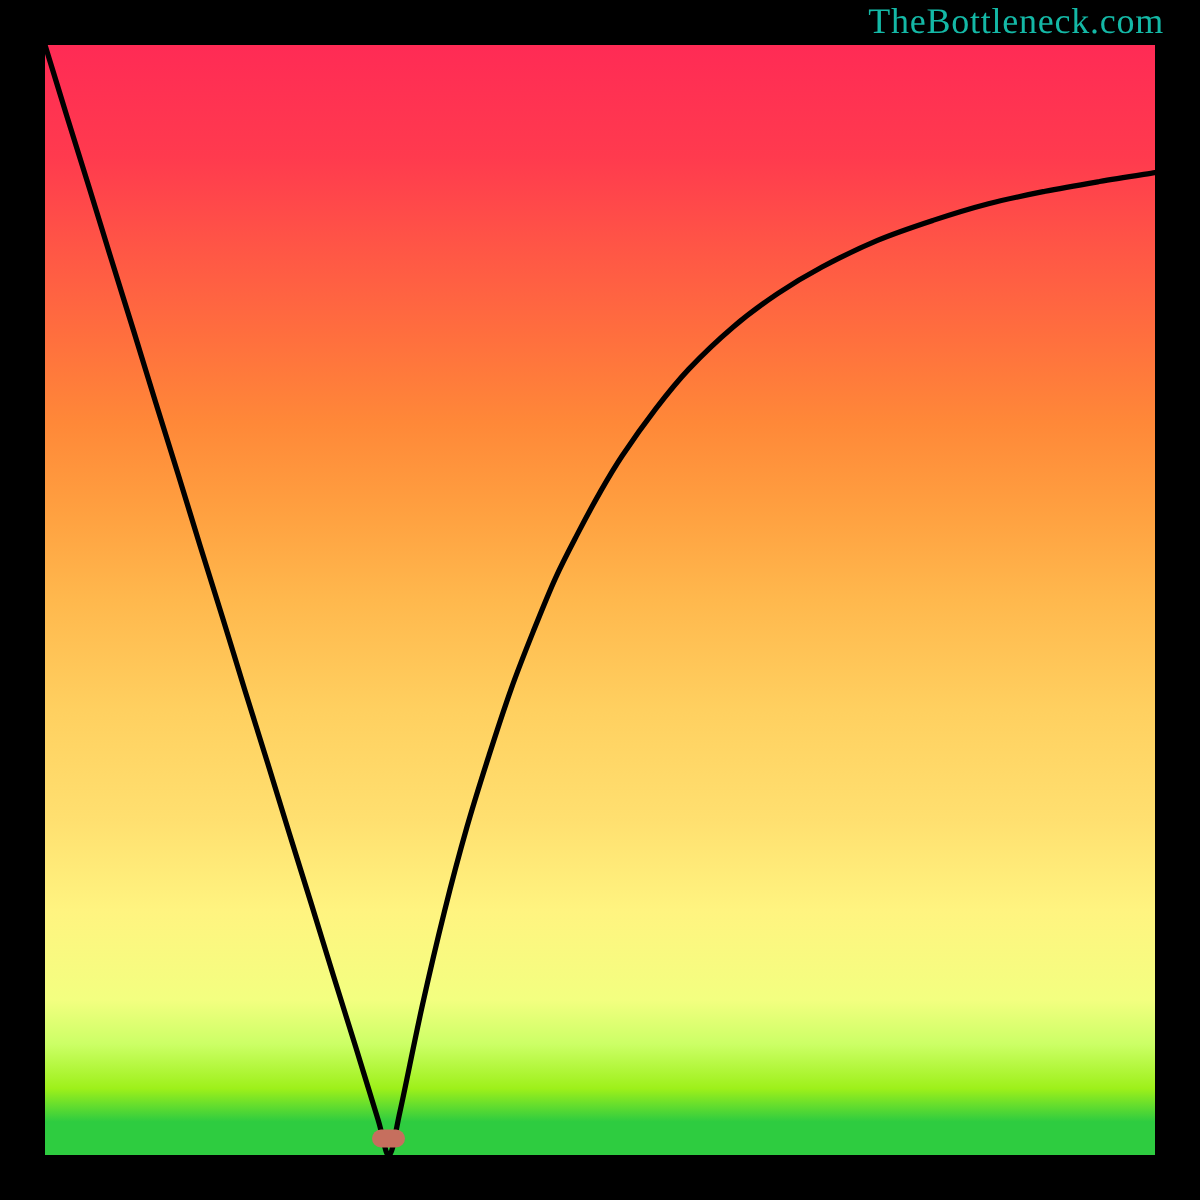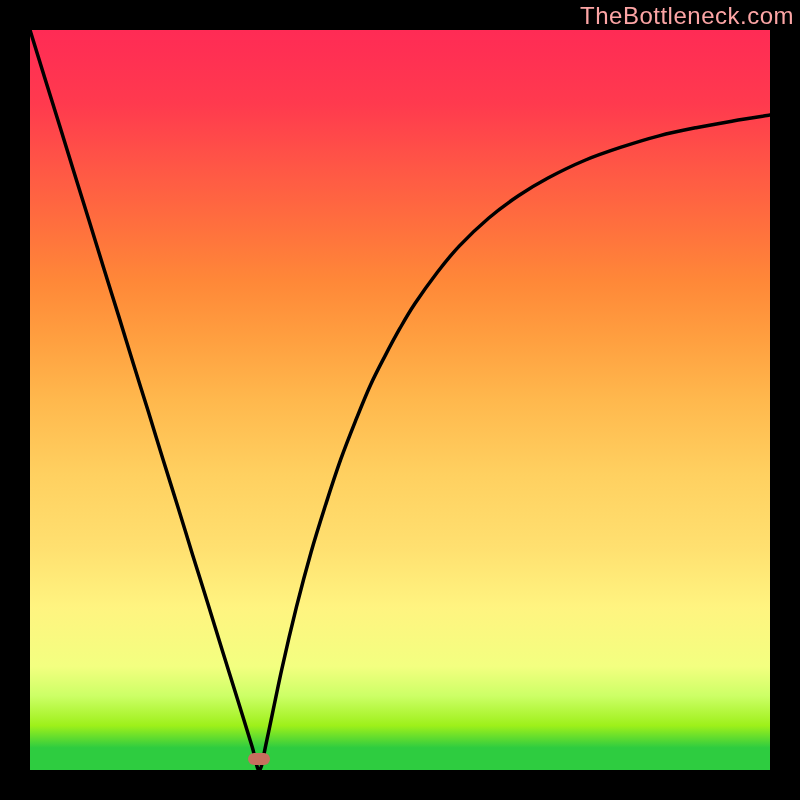--- a/index.html
+++ b/index.html
@@ -40,26 +40,27 @@
       #ff8838 66%,
       #ff6e3e 74%,
       #ff5546 82%,
       #ff3a4e 90%,
       #ff2b55 100%
     );
   }
   .watermark {
     position: absolute;
     top: 2px;
-    right: 6px;
-    color: #fca5a5;
+    right: 24px;
+    color: #14b8a6;
     font-size: 24px;
     font-weight: 500;
     letter-spacing: 0.5px;
     user-select: none;
+    font-family: Liberation Serif, serif;
   }
   .curve {
     position: absolute;
     top: 0;
     left: 0;
   }
   .marker {
     position: absolute;
     width: 22px;
     height: 12px;

